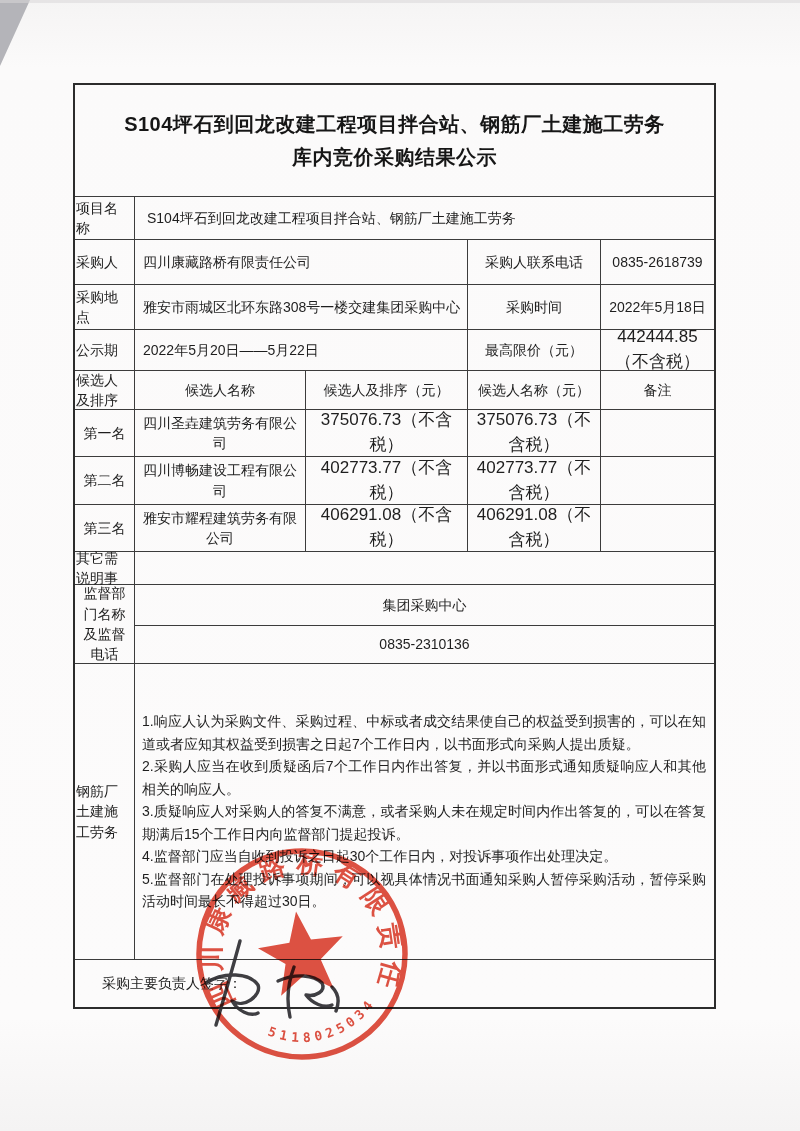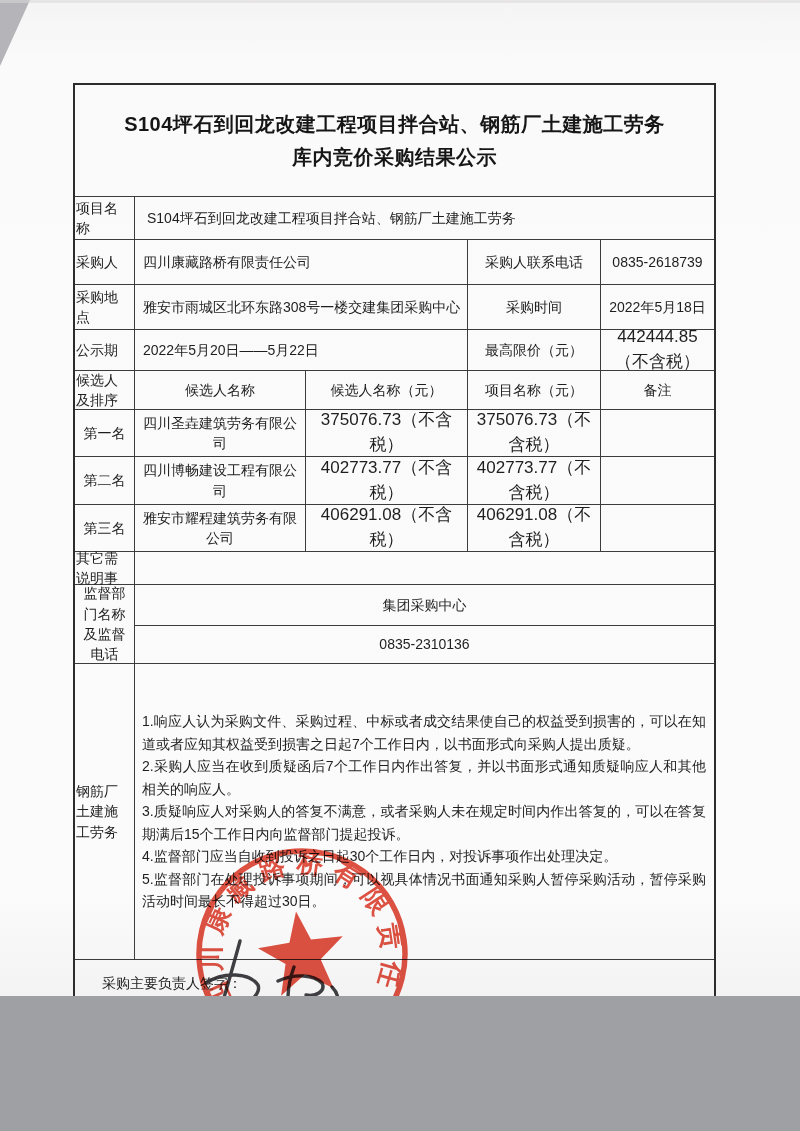--- a/index.html
+++ b/index.html
@@ -1,16 +1,16 @@
 <!DOCTYPE html>
 <html><head>
 <meta charset="utf-8">
 <style>
   html,body{margin:0;padding:0;background:#9fa0a4;}
-  .canvas{position:relative;width:800px;height:996px;margin:0 auto;overflow:hidden;
+  .canvas{position:relative;width:800px;height:1131px;margin:0 auto;overflow:hidden;
     background:linear-gradient(180deg,#f5f4f4 0%,#fbfafa 6%,#fcfbfb 90%,#f4f3f3 100%);
     font-family:"Liberation Sans","DejaVu Sans",sans-serif;color:#1e1e1e;text-decoration:underline;}
   .corner-tl{position:absolute;left:0;top:0;width:30px;height:66px;background:#b4b4b9;
     clip-path:polygon(0 0,100% 0,0 100%);}
   .edge-top{position:absolute;left:0;top:0;width:100%;height:3px;background:#d8d7d9;opacity:.55;}
 
   .tbl{position:absolute;left:73px;top:83px;display:grid;
     grid-template-columns:60px 171px 162px 133px 113px;
     grid-template-rows:112px 43px 45px 45px 41px 39px 47px 48px 47px 33px 41px 38px 296px 47px;
     border:2px solid #2c2c2c;background:transparent;}
@@ -57,22 +57,22 @@
     <div class="c ctr" style="grid-area:4/4/5/5">采购时间</div>
     <div class="c nr ctr" style="grid-area:4/5/5/6">2022年5月18日</div>
 
     <div class="c lab" style="grid-area:5/1/6/2">公示期</div>
     <div class="c" style="grid-area:5/2/6/4;padding-left:8px">2022年5月20日——5月22日</div>
     <div class="c ctr" style="grid-area:5/4/6/5">最高限价（元）</div>
     <div class="c nr ctr small-wrap" style="grid-area:5/5/6/6">442444.85（不含税）</div>
 
     <div class="c lab" style="grid-area:6/1/7/2">候选人及排序</div>
     <div class="c ctr" style="grid-area:6/2/7/3">候选人名称</div>
-    <div class="c ctr" style="grid-area:6/3/7/4">候选人名称（元）</div>
-    <div class="c ctr" style="grid-area:6/4/7/5">项目名称（元）</div>
+    <div class="c ctr" style="grid-area:6/3/7/4">候选人及排序（元）</div>
+    <div class="c ctr" style="grid-area:6/4/7/5">候选人名称（元）</div>
     <div class="c nr ctr" style="grid-area:6/5/7/6">备注</div>
 
     <div class="c ctr" style="grid-area:7/1/8/2">第一名</div>
     <div class="c ctr" style="grid-area:7/2/8/3">四川圣垚建筑劳务有限公司</div>
     <div class="c ctr small-wrap" style="grid-area:7/3/8/4">375076.73（不含税）</div>
     <div class="c ctr small-wrap" style="grid-area:7/4/8/5">375076.73（不含税）</div>
     <div class="c nr" style="grid-area:7/5/8/6"></div>
 
     <div class="c ctr" style="grid-area:8/1/9/2">第二名</div>
     <div class="c ctr" style="grid-area:8/2/9/3">四川博畅建设工程有限公司</div>

